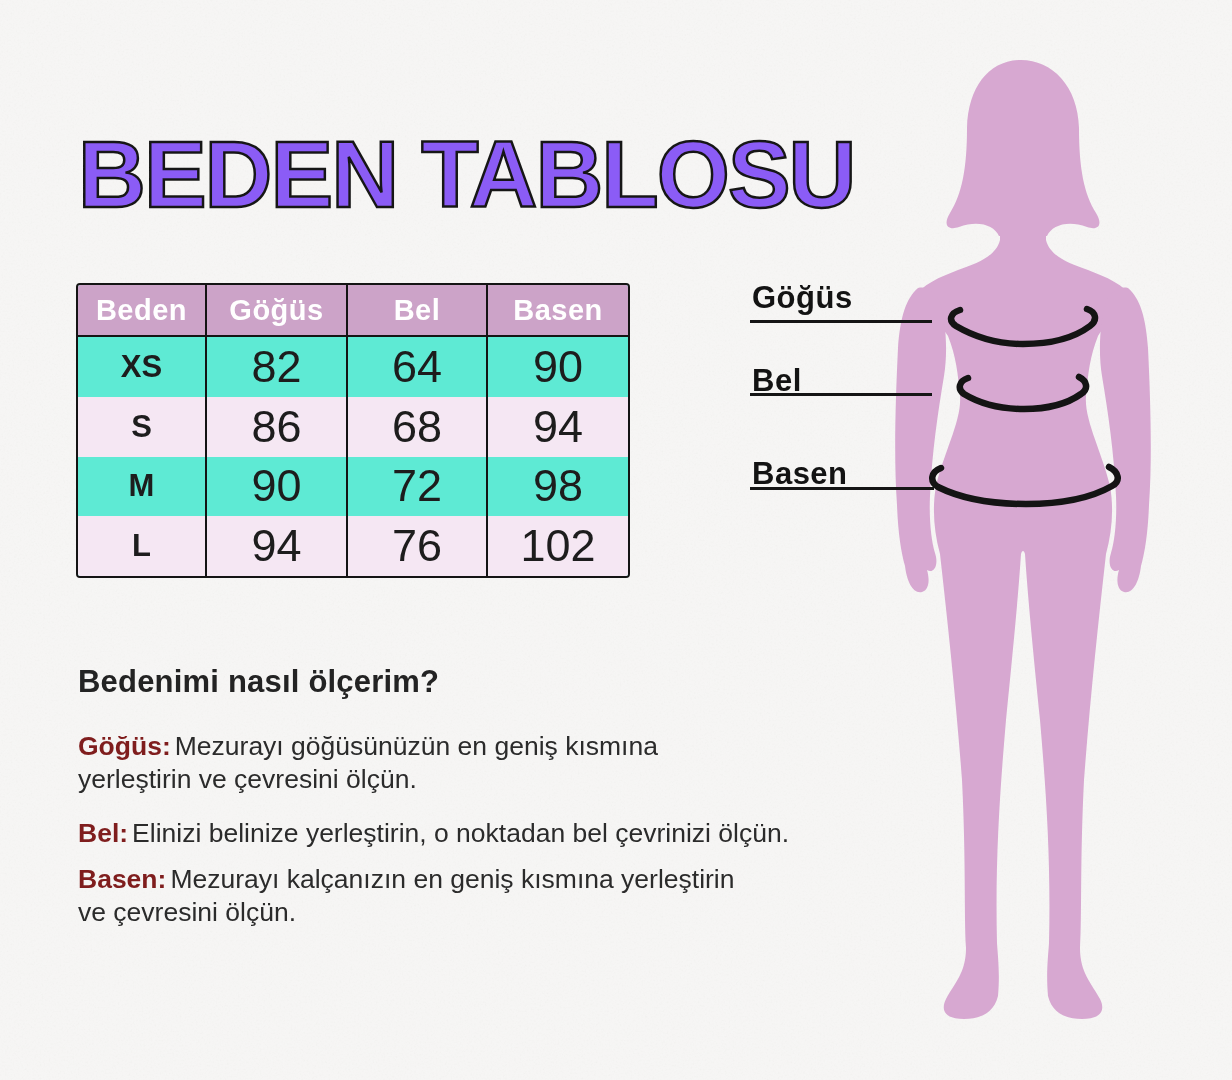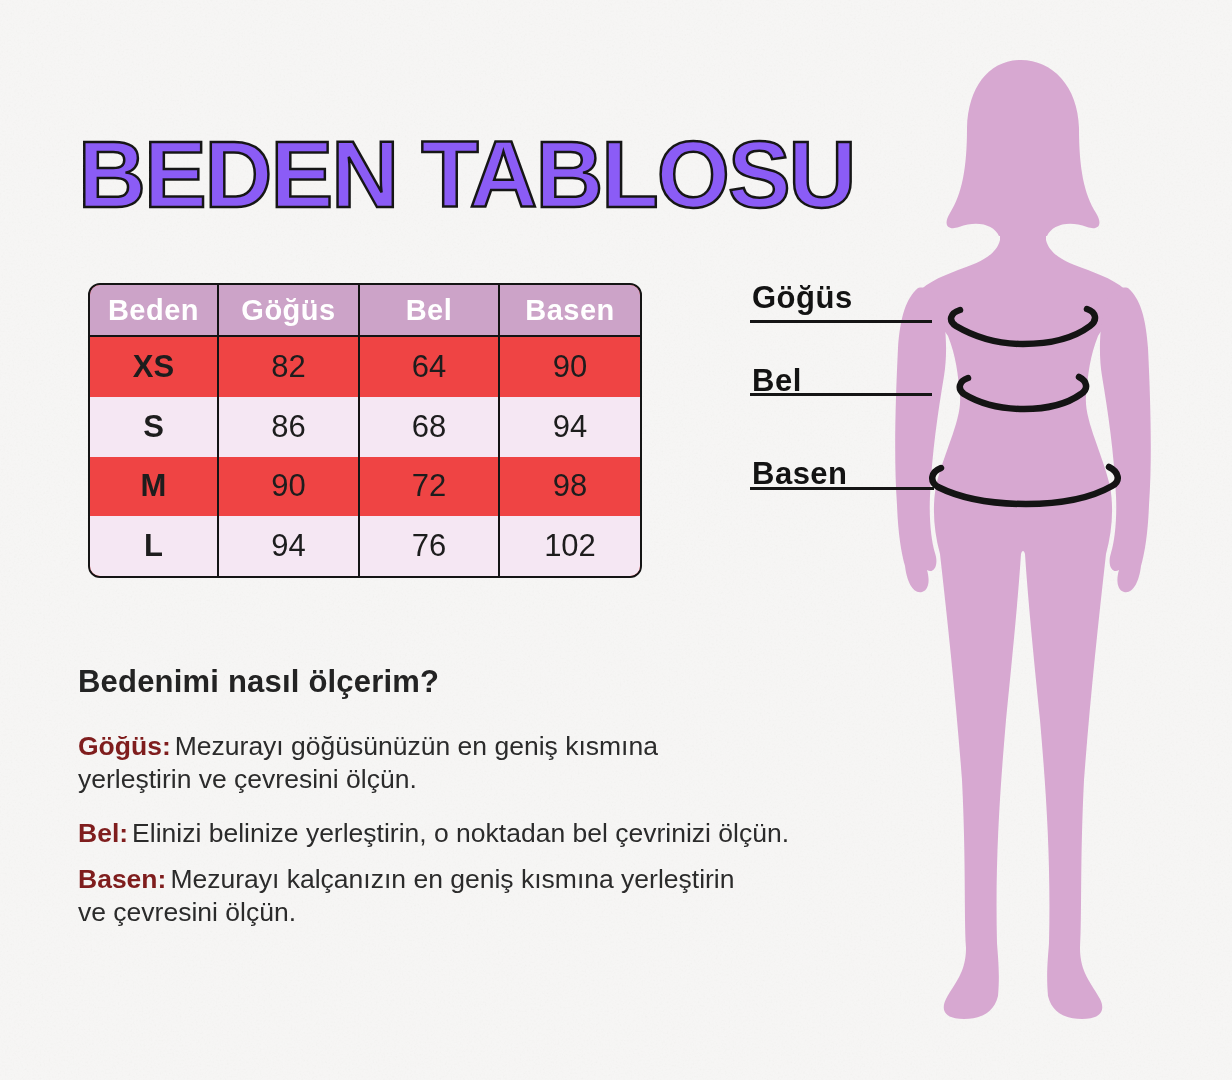--- a/index.html
+++ b/index.html
@@ -21,31 +21,31 @@
   
   .page-title{
     position:absolute;left:78px;top:128px;
     font-size:94px;line-height:94px;font-weight:700;
     letter-spacing:-2px;color:#8b5cf6;
     -webkit-text-stroke:2.5px #161616;
     white-space:nowrap;
   }
   
   .size-table{
-    position:absolute;left:88px;top:283px;width:554px;height:295px;
-    border:2.5px solid #141414;border-radius:12px;overflow:hidden;
+    position:absolute;left:76px;top:283px;width:554px;height:295px;
+    border:2.5px solid #141414;border-radius:4px;overflow:hidden;
     display:grid;
     grid-template-columns:129px 141px 140px 1fr;
     grid-template-rows:52px 1fr 1fr 1fr 1fr;
-    background:#ef4444;
+    background:#5eead4;
   }
   .st-cell{
     display:flex;align-items:center;justify-content:center;
     border-right:2px solid #141414;
-    font-size:31px;color:#1d1d1d;
+    font-size:45px;color:#1d1d1d;
   }
   .st-cell.last-col{border-right:none;}
   .st-cell.header{
     background:var(--table-header-bg);
     border-bottom:2px solid #141414;
     color:#ffffff;font-size:29px;font-weight:700;letter-spacing:.5px;
   }
   .st-cell.size-name{font-weight:700;font-size:31px;}
   .st-cell.alt{background:var(--table-row-alt-bg);}
   

